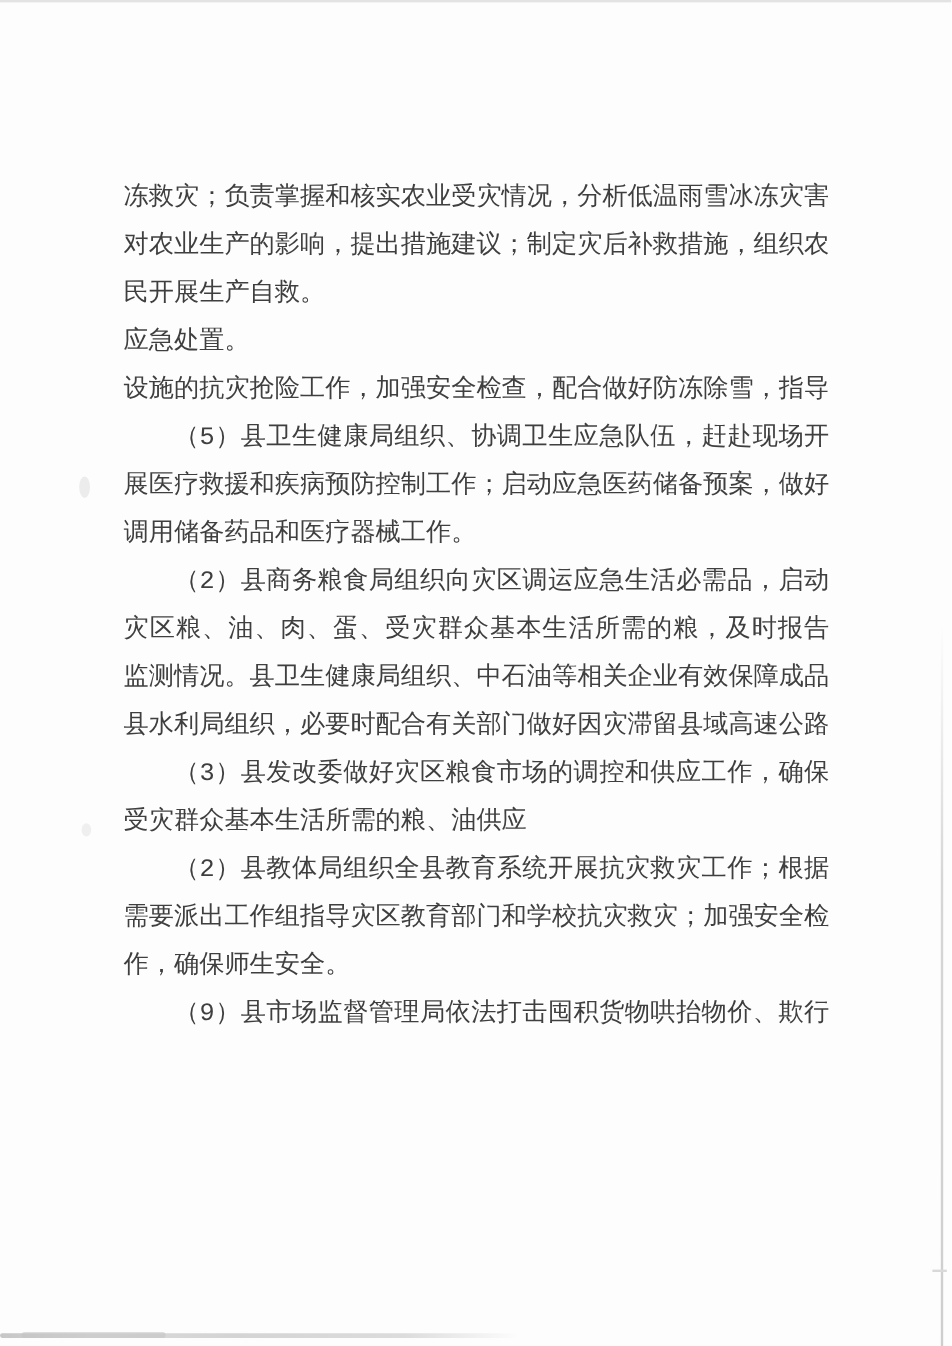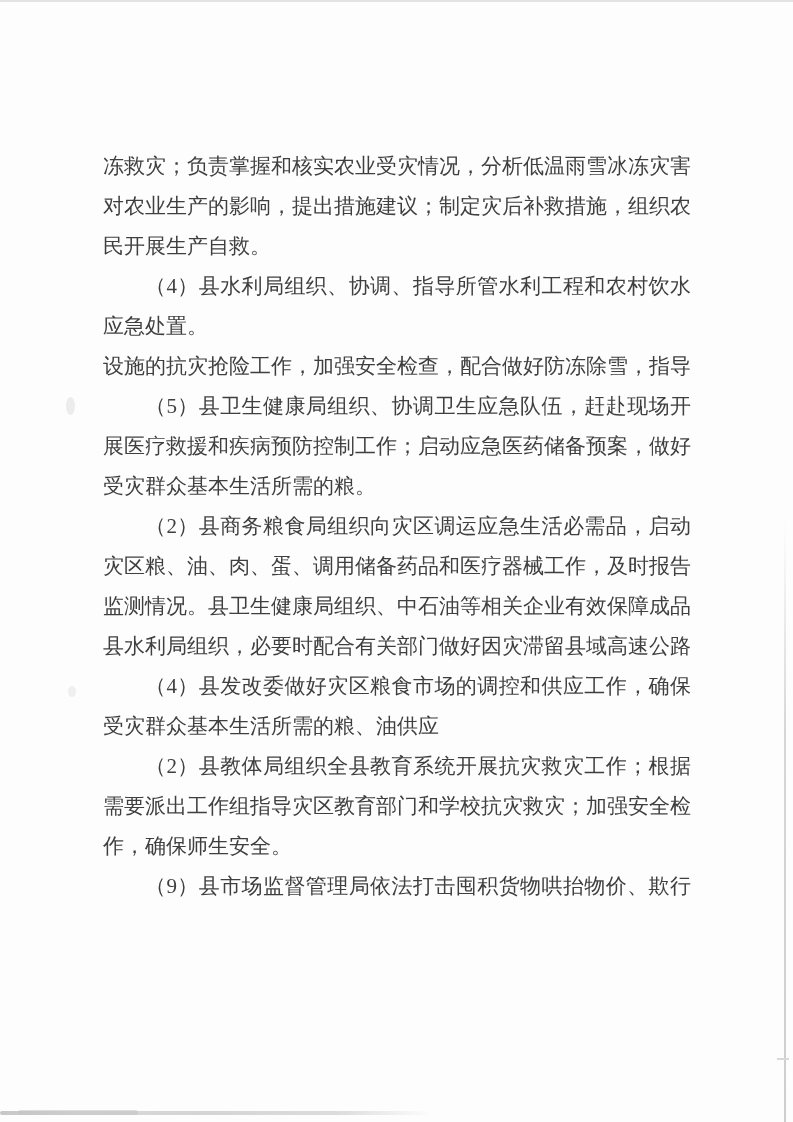--- a/index.html
+++ b/index.html
@@ -6,21 +6,21 @@
     margin: 0;
     padding: 0;
     background: #ffffff;
   }
   .page {
     position: relative;
     width: 793px;
     height: 1122px;
     background: var(--page-bg, #fdfdfd);
     overflow: hidden;
-    font-family: Liberation Serif, serif;
+    font-family: Liberation Mono, monospace;
   }
   .text-block {
     position: absolute;
     left: 103px;
     top: 146px;
     width: 588px;
     color: var(--text-color, #3f3f3f);
     font-size: 21px;
     letter-spacing: 0;
   }
@@ -94,40 +94,39 @@
 
   <div class="text-block">
 
     <div class="para">
       <div class="line j">冻救灾；负责掌握和核实农业受灾情况，分析低温雨雪冰冻灾害</div>
       <div class="line j">对农业生产的影响，提出措施建议；制定灾后补救措施，组织农</div>
       <div class="line l">民开展生产自救。</div>
     </div>
 
     <div class="para">
-      <div class="line j indent">（4）县水利局组织、协调、指导所管水利工程和农村饮水</div>
       <div class="line l">应急处置。</div>
       <div class="line j">设施的抗灾抢险工作，加强安全检查，配合做好防冻除雪，指导</div>
     </div>
 
     <div class="para">
       <div class="line j indent">（5）县卫生健康局组织、协调卫生应急队伍，赶赴现场开</div>
       <div class="line j">展医疗救援和疾病预防控制工作；启动应急医药储备预案，做好</div>
-      <div class="line l">受灾群众基本生活所需的粮。</div>
+      <div class="line l">调用储备药品和医疗器械工作。</div>
     </div>
 
     <div class="para">
       <div class="line j indent">（2）县商务粮食局组织向灾区调运应急生活必需品，启动</div>
-      <div class="line j">灾区粮、油、肉、蛋、调用储备药品和医疗器械工作，及时报告</div>
+      <div class="line j">灾区粮、油、肉、蛋、受灾群众基本生活所需的粮，及时报告</div>
       <div class="line j">监测情况。县卫生健康局组织、中石油等相关企业有效保障成品油</div>
       <div class="line j">县水利局组织，必要时配合有关部门做好因灾滞留县域高速公路</div>
     </div>
 
     <div class="para">
-      <div class="line j indent">（4）县发改委做好灾区粮食市场的调控和供应工作，确保</div>
+      <div class="line j indent">（3）县发改委做好灾区粮食市场的调控和供应工作，确保</div>
       <div class="line l">受灾群众基本生活所需的粮、油供应</div>
     </div>
 
     <div class="para">
       <div class="line j indent">（2）县教体局组织全县教育系统开展抗灾救灾工作；根据</div>
       <div class="line j">需要派出工作组指导灾区教育部门和学校抗灾救灾；加强安全检查</div>
       <div class="line l">作，确保师生安全。</div>
     </div>
 
     <div class="para">

